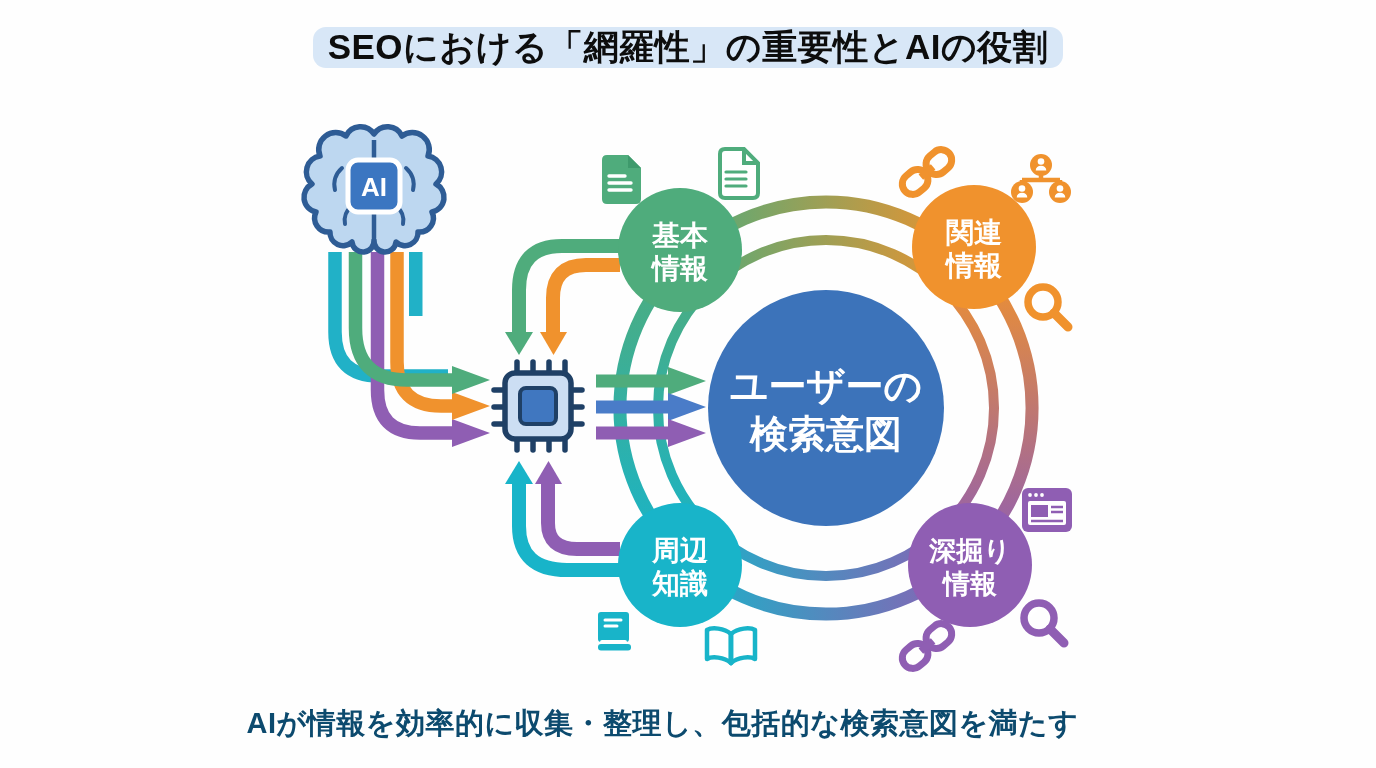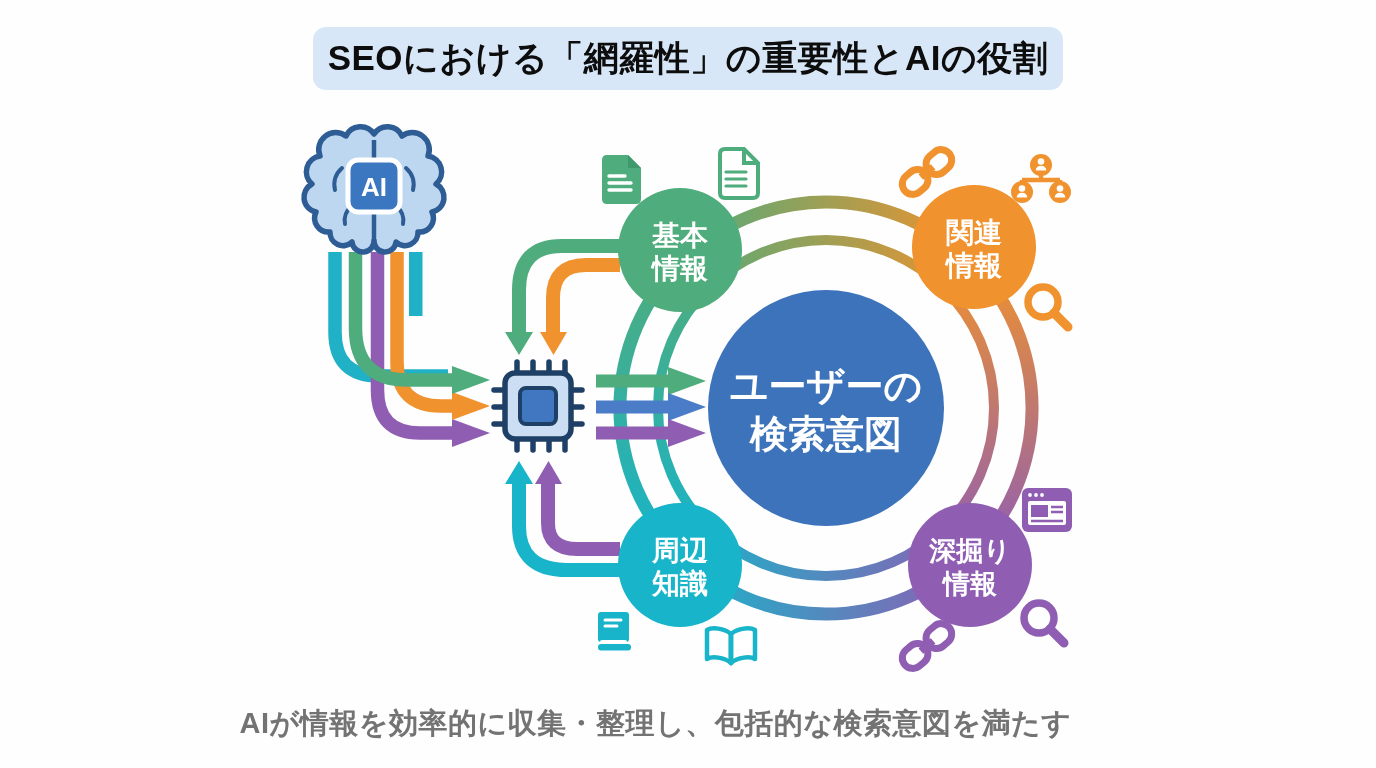--- a/index.html
+++ b/index.html
@@ -1,22 +1,22 @@
 <!DOCTYPE html>
 <html><head>
 <meta charset="utf-8">
 <style>
   html,body{margin:0;padding:0;width:1376px;height:768px;background:#ffffff;overflow:hidden;
     font-family:"Liberation Sans","DejaVu Sans",sans-serif;}
   .stage{position:relative;width:1376px;height:768px;background:#fefefe;}
-  .title-bar{position:absolute;left:313px;top:27px;width:750px;height:63px;background:#d8e7f7;
+  .title-bar{position:absolute;left:313px;top:27px;width:750px;height:41px;background:#d8e7f7;
     border-radius:13px;display:flex;align-items:center;justify-content:center;
     font-size:35px;font-weight:800;color:#0d0d0d;letter-spacing:0.5px;white-space:nowrap;}
-  .caption{position:absolute;left:5px;top:704px;width:1301px;text-align:center;
-    font-size:29px;font-weight:800;color:#737373;letter-spacing:0.5px;white-space:nowrap;}
+  .caption{position:absolute;left:12px;top:704px;width:1301px;text-align:center;
+    font-size:29px;font-weight:800;color:#0c4a6e;letter-spacing:0.5px;white-space:nowrap;}
   svg{position:absolute;left:0;top:0;}
   text{font-family:"Liberation Sans","DejaVu Sans",sans-serif;}
   .node-label{fill:#ffffff;font-weight:800;text-anchor:middle;}
 </style>
 </head>
 <body>
 
 <div class="stage">
 
   <div class="title-bar">SEOにおける「網羅性」の重要性とAIの役割</div>

